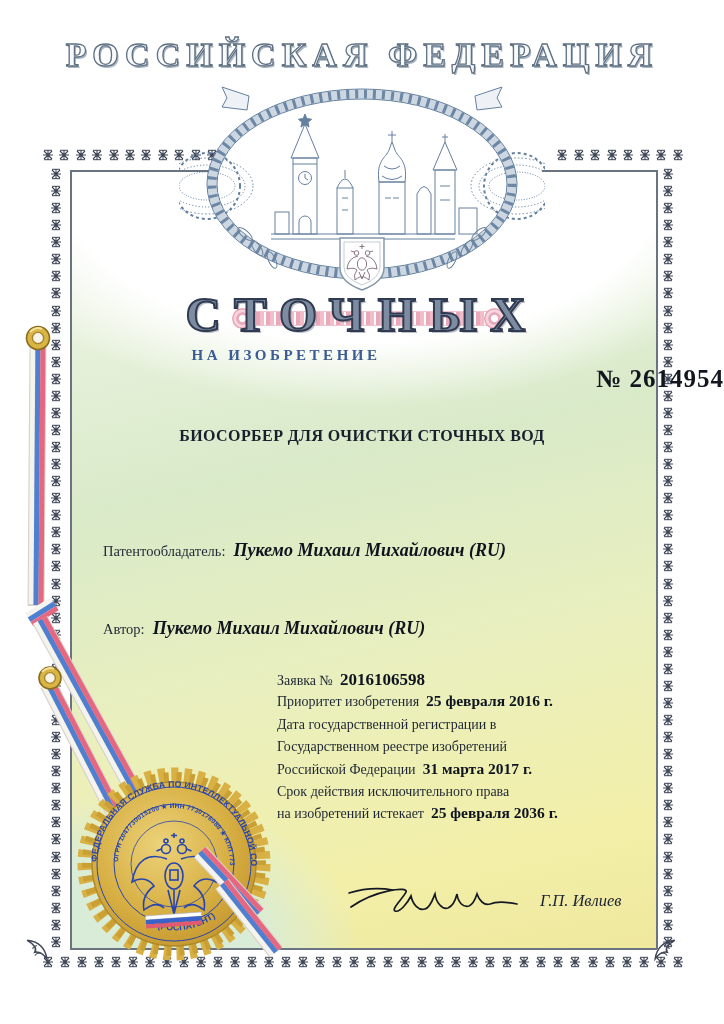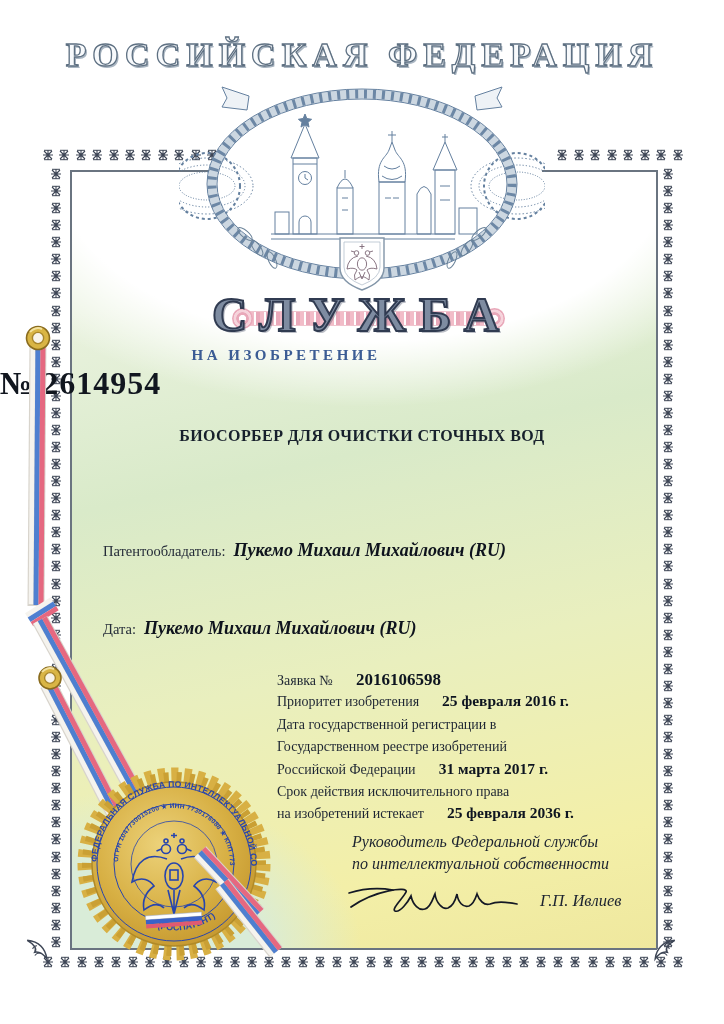--- a/index.html
+++ b/index.html
@@ -33,33 +33,33 @@
     background:repeating-linear-gradient(90deg,#f2bcc8 0 4px,#ffffff 4px 6px,#e9a9ba 6px 10px);
     box-shadow:0 0 0 1px #f0c4ce inset;}
   .band::before,.band::after{content:"";position:absolute;top:-3px;width:21px;height:21px;border-radius:50%;
     background:radial-gradient(circle,#ffffff 0 22%,#e9a9ba 26% 40%,#f6d4dc 44% 58%,#e9a9ba 62% 78%,rgba(233,169,186,0) 82%);}
   .band::before{left:-8px;} .band::after{right:-8px;}
   .patent-word{position:absolute;left:0;top:286px;width:724px;text-align:center;z-index:6;
     font-size:49px;font-weight:bold;letter-spacing:13px;color:#7e8ca1;
     -webkit-text-stroke:2px #303b51;text-shadow:2px 2px 0 rgba(62,72,94,.35);}
   .patent-sub{position:absolute;left:0;top:347px;width:572px;text-align:center;z-index:6;
     font-size:15px;font-weight:bold;letter-spacing:3.5px;color:#3b5c94;}
-  .patent-num{position:absolute;left:0;top:365px;width:724px;text-align:left;z-index:6;
-    font-size:32px;font-weight:bold;color:#11161f;letter-spacing:1px;}
+  .patent-num{position:absolute;left:0;top:365px;width:724px;text-align:right;z-index:6;
+    font-size:25px;font-weight:bold;color:#11161f;letter-spacing:1px;}
   
   .inv-title{position:absolute;left:62px;top:427px;width:600px;text-align:center;z-index:6;
     font-size:16px;font-weight:bold;color:#17202c;letter-spacing:.4px;}
   .field-row{position:absolute;z-index:6;white-space:nowrap;}
   .field-label{font-size:14.5px;color:#242b38;}
   .field-value{font-size:18px;font-weight:bold;font-style:italic;color:#0e131d;margin-left:8px;}
   .holder{left:103px;top:540px;font-family:Liberation Serif, serif;} .author{left:103px;top:618px;}
   .details{position:absolute;left:277px;top:670px;z-index:6;}
   .details .row{height:22.4px;white-space:nowrap;}
   .d-label{font-size:14px;color:#1e2633;}
-  .d-value{font-size:15.5px;font-weight:bold;color:#0d1420;margin-left:23px;}
+  .d-value{font-size:15.5px;font-weight:bold;color:#0d1420;margin-left:7px;}
   .d-value.app{font-size:17px;}
   
   .sig-title{position:absolute;left:352px;top:831px;width:300px;z-index:6;
     font-size:16px;font-style:italic;color:#1c2330;line-height:22px;}
   .sig-scribble{position:absolute;left:345px;top:880px;z-index:6;}
   .sig-name{position:absolute;left:540px;top:891px;z-index:6;font-size:16.5px;font-style:italic;color:#1c2330;white-space:nowrap;}
   
   .ribbon{position:absolute;left:0;top:320px;z-index:6;}
   .seal{position:absolute;left:74px;top:764px;z-index:7;}
   .tails{position:absolute;left:0;top:320px;z-index:8;pointer-events:none;}
@@ -908,47 +908,43 @@
           <path d="M175.5,186 l-3.5,-1 M190.5,186 l3.5,-1 M183,183 v-5 M180.5,180.5 h5"></path>
           <path d="M179,190 q-10,2 -11,13 q7,-2 10,1 q-4,5 -2,10 q5,-4 7,-3 q2,-1 7,3 q2,-5 -2,-10 q3,-3 10,-1 q-1,-11 -11,-13"></path>
           <ellipse cx="183" cy="198" rx="4.6" ry="6.2"></ellipse>
           <path d="M180,206 l3,7 l3,-7"></path>
         </g>
       </g>
     </g>
   </svg>
 
   <div class="band"></div>
-  <div class="patent-word">СЛУЖБА</div>
+  <div class="patent-word">СТОЧНЫХ</div>
   <div class="patent-sub">НА ИЗОБРЕТЕНИЕ</div>
   <div class="patent-num">№ 2614954</div>
 
   <div class="inv-title">БИОСОРБЕР ДЛЯ ОЧИСТКИ СТОЧНЫХ ВОД</div>
 
   <div class="field-row holder">
     <span class="field-label">Патентообладатель:</span><span class="field-value">Пукемо Михаил Михайлович (RU)</span>
   </div>
   <div class="field-row author">
-    <span class="field-label">Дата:</span><span class="field-value">Пукемо Михаил Михайлович (RU)</span>
+    <span class="field-label">Автор:</span><span class="field-value">Пукемо Михаил Михайлович (RU)</span>
   </div>
 
   <div class="details">
     <div class="row"><span class="d-label">Заявка №</span><span class="d-value app">2016106598</span></div>
     <div class="row"><span class="d-label">Приоритет изобретения</span><span class="d-value">25 февраля 2016 г.</span></div>
     <div class="row"><span class="d-label">Дата государственной регистрации в</span></div>
     <div class="row"><span class="d-label">Государственном реестре изобретений</span></div>
     <div class="row"><span class="d-label">Российской Федерации</span><span class="d-value">31 марта 2017 г.</span></div>
     <div class="row"><span class="d-label">Срок действия исключительного права</span></div>
     <div class="row"><span class="d-label">на изобретений истекает</span><span class="d-value">25 февраля 2036 г.</span></div>
   </div>
 
-  <div class="sig-title">
-    <div>Руководитель Федеральной службы</div>
-    <div>по интеллектуальной собственности</div>
-  </div>
   <svg class="sig-scribble" width="180" height="42" viewBox="0 0 180 42">
     <path d="M6,27 C30,10 64,6 61,12 C59,17 46,29 50,31 C55,33 63,22 66,16 C68,25 74,31 80,29 C86,27 88,18 90,14 C91,22 97,30 103,28 C108,26 111,18 112,14 C113,22 118,28 124,26 C129,24 131,17 132,14 C134,20 139,26 145,24 C152,21 162,22 172,24" fill="none" stroke="#141825" stroke-width="1.7" stroke-linecap="round"></path>
     <path d="M4,13 q22,-7 44,-3" fill="none" stroke="#141825" stroke-width="1.7" stroke-linecap="round"></path>
   </svg>
   <div class="sig-name">Г.П. Ивлиев</div>
 
   <svg class="ribbon" width="300" height="660" viewBox="0 0 300 660">
     <g stroke-linecap="butt" fill="none">
       <path d="M38,18 L36,286" stroke="#d8d4cc" stroke-width="17"></path>
       <path d="M33,18 L31,284" stroke="#f5f3ee" stroke-width="4.6"></path>

